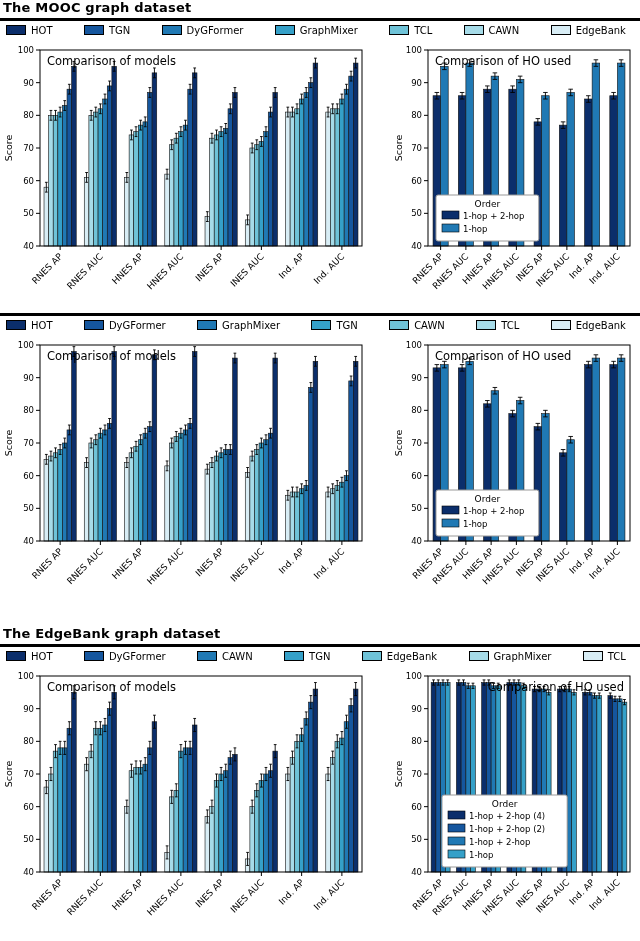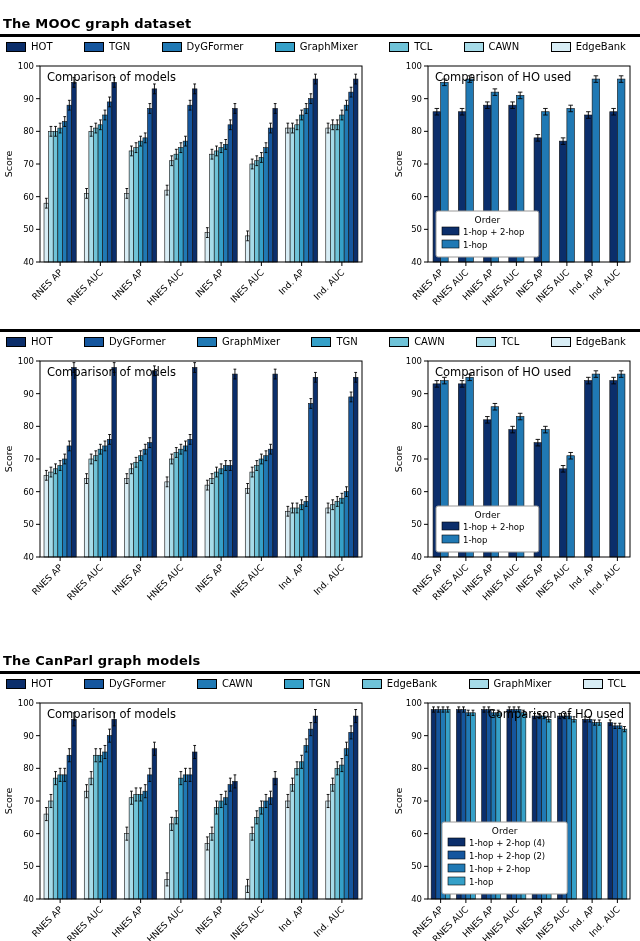--- a/index.html
+++ b/index.html
@@ -1,25 +1,25 @@
 <!DOCTYPE html>
 <html><head>
 <meta charset="utf-8">
 <style>
   html,body{margin:0;padding:0}
   body{
     width:640px;height:941px;background:#fff;color:#000;overflow:hidden;
     font-family:"DejaVu Sans","Liberation Sans",sans-serif;
   }
   .section{height:308px;margin-bottom:5px}
-  .section-title{font-size:13px;font-weight:bold;margin:16px 0 3px 3px;letter-spacing:.2px}
+  .section-title{font-size:13px;font-weight:bold;margin:0 0 3px 3px;letter-spacing:.2px}
   .rule{height:3px;background:#000;width:640px}
   .series-legend{display:flex;justify-content:space-between;align-items:center;
     padding:4px 14px 0 6px;font-size:10px}
-  .legend-item{display:flex;align-items:flex-end;gap:5px;white-space:nowrap}
+  .legend-item{display:flex;align-items:flex-start;gap:5px;white-space:nowrap}
   .swatch{display:inline-block;width:20px;height:10px;border:1px solid #000;box-sizing:border-box}
   .charts-row{display:flex;justify-content:space-between;padding:0 2px}
   svg{font-family:"DejaVu Sans","Liberation Sans",sans-serif;display:block}
   svg text{fill:#000}
 </style>
 </head>
 <body>
 
 <div class="page">
 
@@ -818,21 +818,21 @@
           <text x="93.4" y="171" text-anchor="middle" font-size="9">Order</text>
           <rect x="48" y="175" width="17" height="8" fill="#0b2e6b" stroke="#000" stroke-width="0.6"></rect>
           <text x="69" y="182.5" font-size="8.5">1-hop + 2-hop</text>
           <rect x="48" y="188" width="17" height="8" fill="#2079b4" stroke="#000" stroke-width="0.6"></rect>
           <text x="69" y="195.5" font-size="8.5">1-hop</text>
         </svg>
     </div>
   </section>
 
   <section class="section">
-    <h2 class="section-title">The CanParl graph models</h2>
+    <h2 class="section-title">The EdgeBank graph dataset</h2>
     <div class="rule"></div>
     <div class="series-legend">
         <span class="legend-item">
           <span class="swatch" style="background: rgb(11, 46, 107);"></span>
           <span>HOT</span>
         </span>
         <span class="legend-item">
           <span class="swatch" style="background: rgb(21, 86, 158);"></span>
           <span>DyGFormer</span>
         </span>

